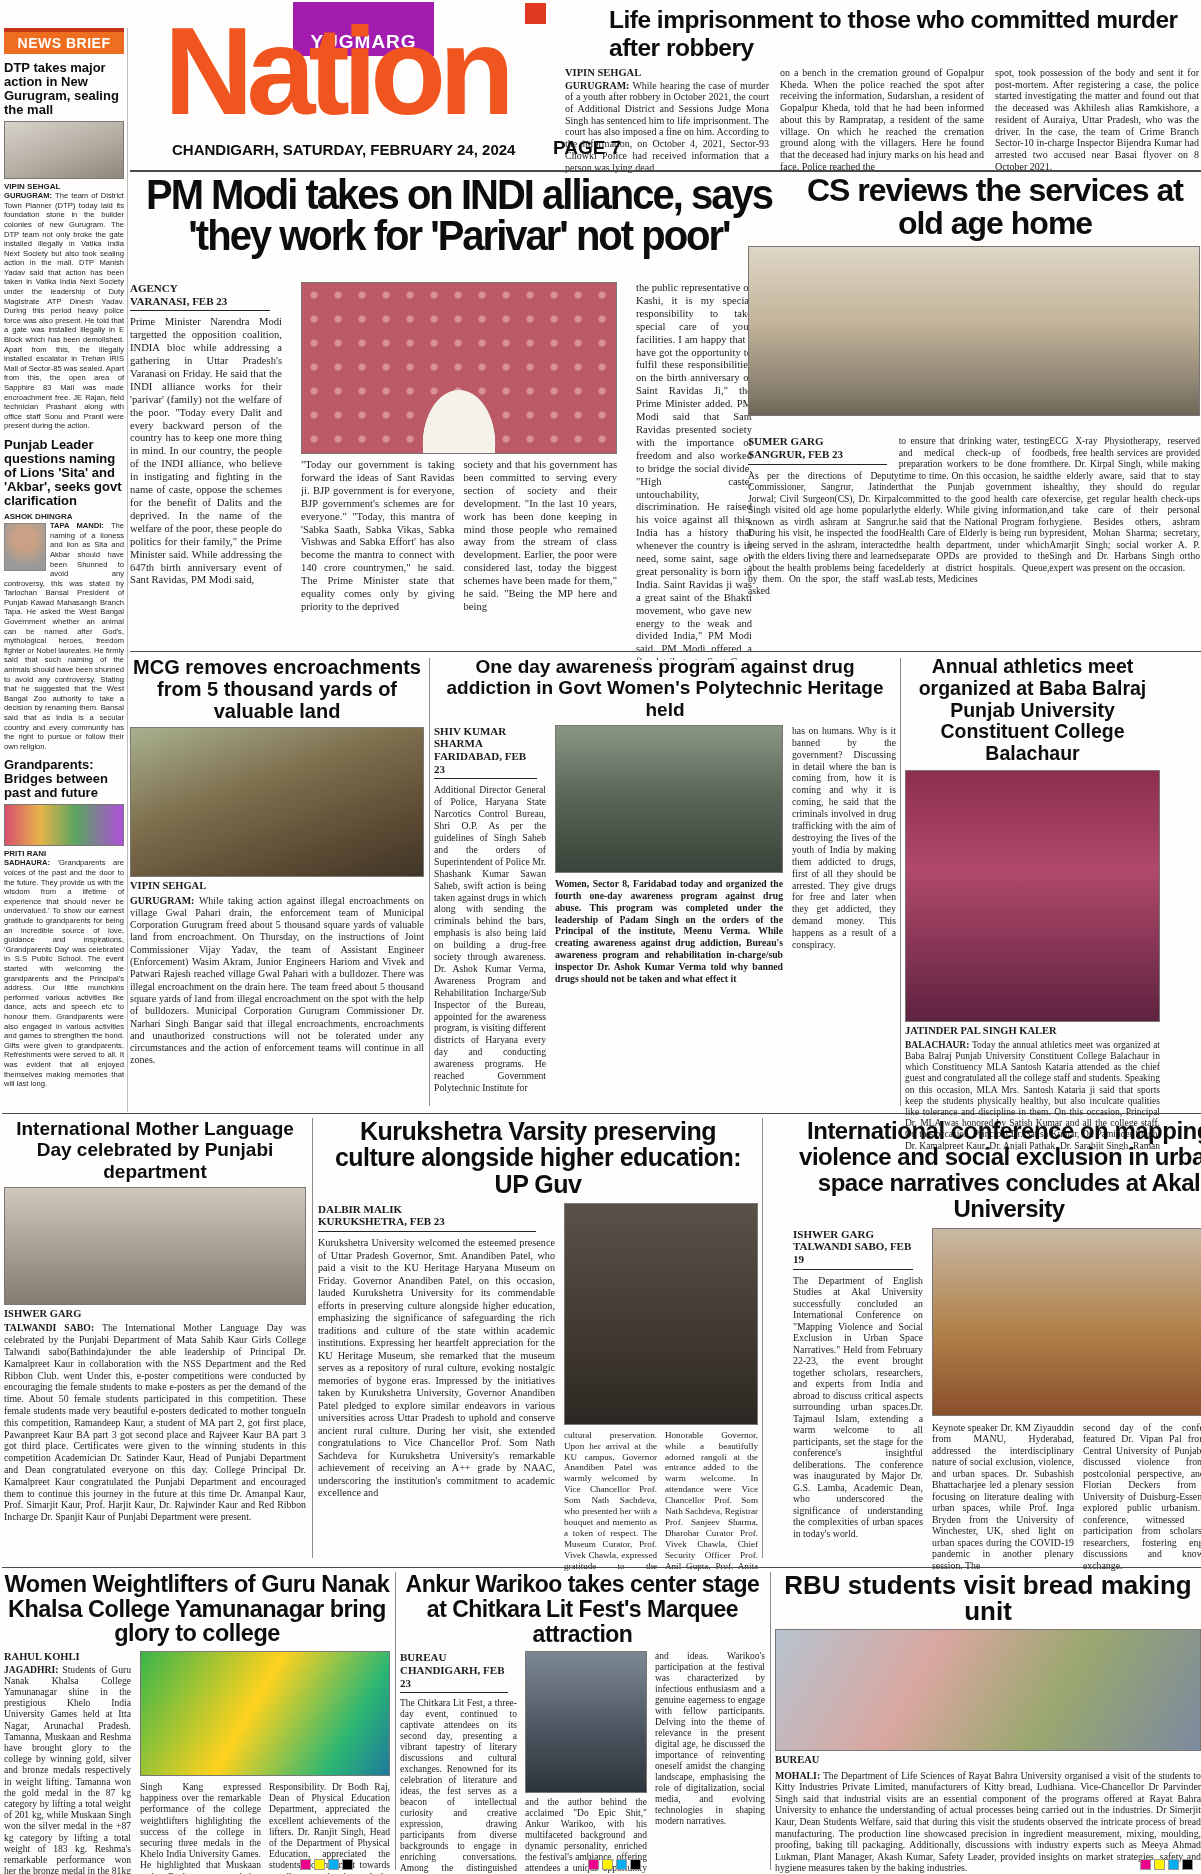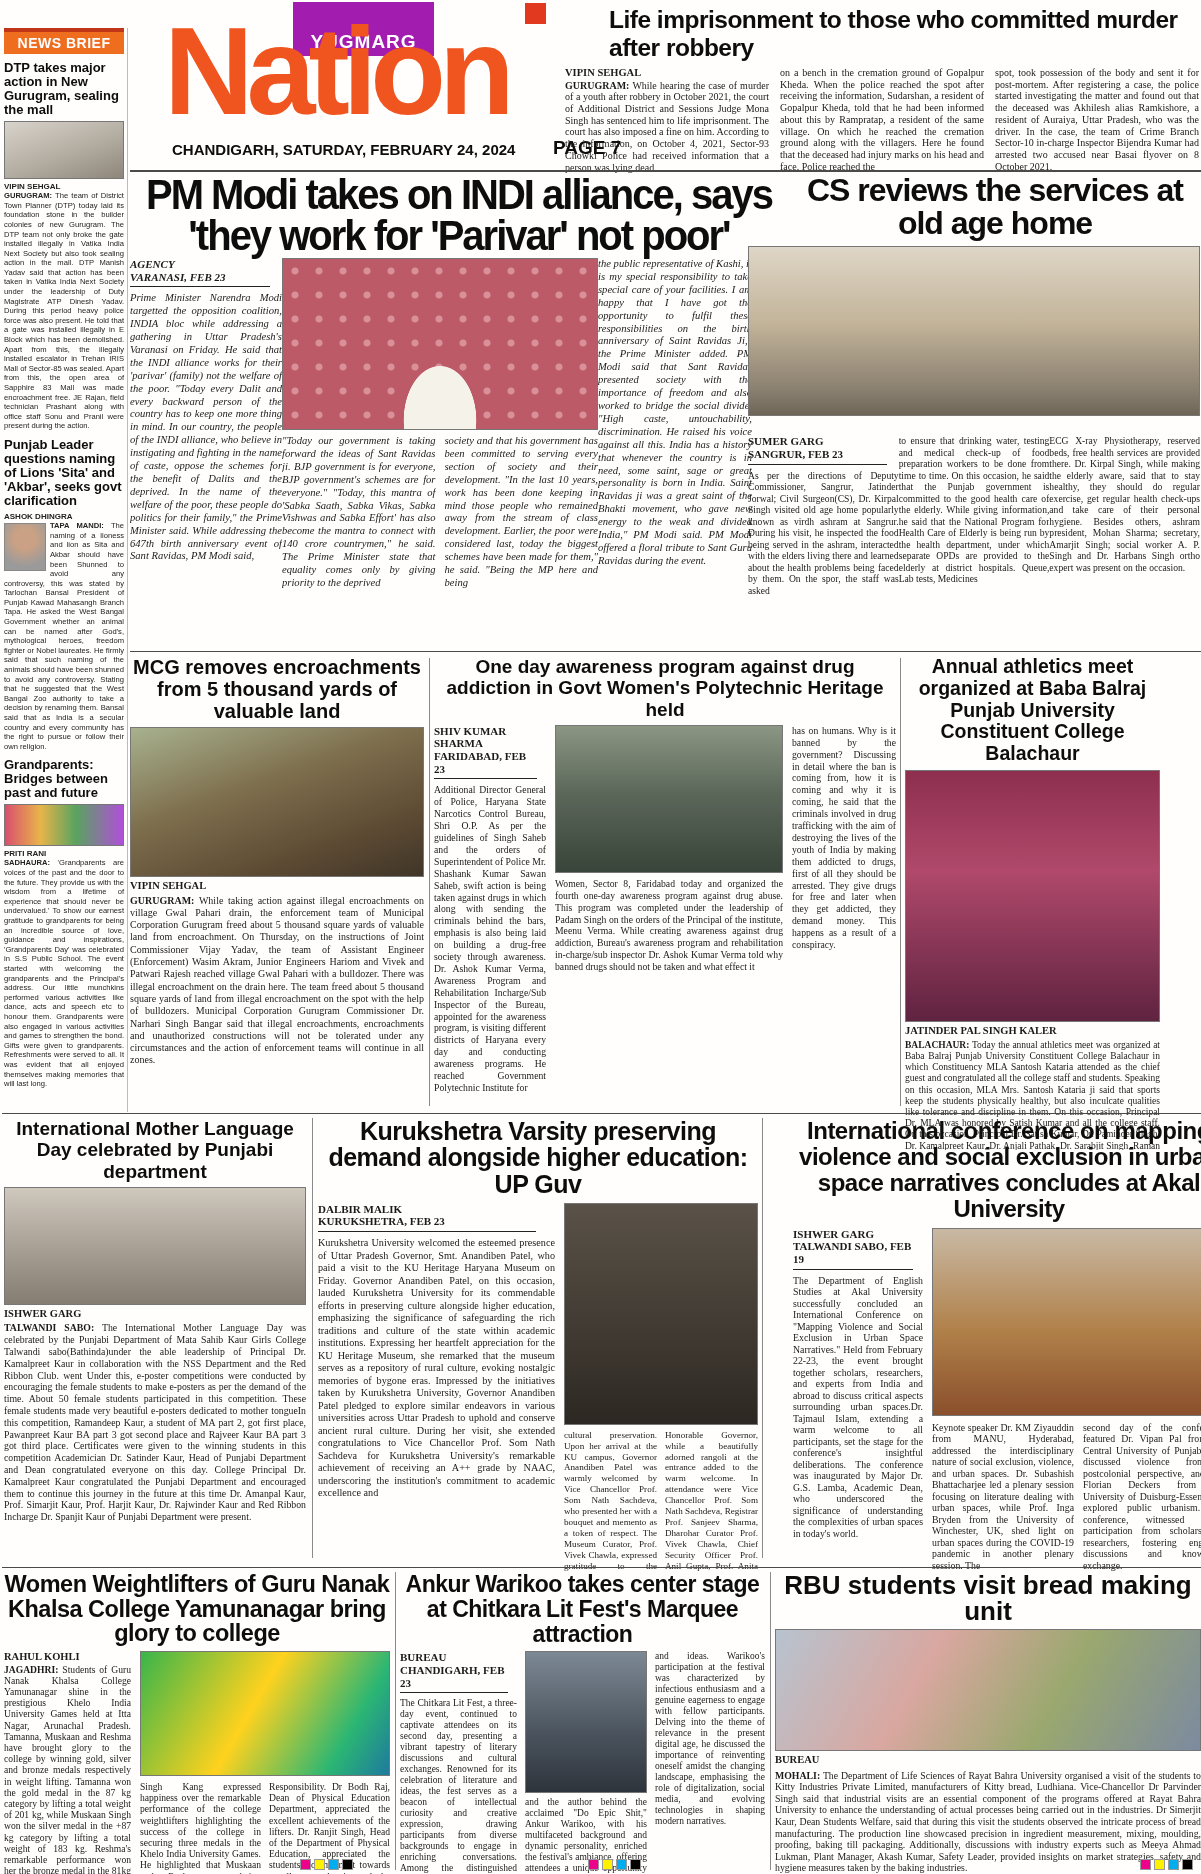--- a/index.html
+++ b/index.html
@@ -43,21 +43,21 @@
   #page7{position:absolute;left:423px;top:137px;font-family:"Liberation Sans",sans-serif;
          font-weight:700;font-size:19px;color:#0d0d0d;}
   
   #topright{left:565px;top:6px;width:634px;height:164px;}
   #topright .hl{font-size:24.5px;text-align:left;padding-left:44px;margin-bottom:5px;letter-spacing:-.5px;}
   #topright .cols{display:flex;gap:11px;height:122px;}
   #topright .col{flex:1;font-size:10px;line-height:11.7px;}
   
   #pm{left:130px;top:174px;width:658px;height:472px;}
   #pm .hl{font-size:40px;line-height:.98;letter-spacing:-2px;transform:scaleY(1.06);transform-origin:top;height:84px;}
-  .pm-row{gap:0;margin-top:0;height:378px;width:622px;font-style:italic;}
+  .pm-row{gap:19px;margin-top:24px;height:378px;width:622px;}
   .pm-c1{width:152px;}
   .pm-mid{width:316px;}
   .pm-c4{flex:1;}
   #pm .body{font-size:10.6px;line-height:12.9px;}
   .ph-modi{width:100%;height:172px;background:
       radial-gradient(ellipse 60px 90px at 50% 95%,#f5f2ea 60%,rgba(0,0,0,0) 61%),
       radial-gradient(#d89099 3px,rgba(0,0,0,0) 4px),#bd5a68;background-size:100% 100%,24px 24px,100% 100%;}
   .cap2{margin-top:5px;columns:2;column-gap:9px;height:198px;overflow:hidden;}
   
   #cs{left:748px;top:174px;width:452px;height:472px;}
@@ -67,21 +67,21 @@
   #cs .col{flex:1;font-size:9.6px;line-height:11.5px;}
   
   #mcg{left:130px;top:656px;width:294px;height:452px;}
   #mcg .hl{font-size:20px;line-height:1.1;margin-bottom:5px;}
   .ph-demolition{width:100%;height:150px;background:linear-gradient(160deg,#a8b18e,#7e6f4e 40%,#5d4a33 75%,#3f3528);}
   #mcg .body{font-size:10px;line-height:12.3px;margin-top:2px;height:228px;}
   #drug{left:434px;top:656px;width:462px;height:452px;}
   #drug .hl{font-size:19px;line-height:1.12;margin-bottom:5px;}
   .drug-row{gap:9px;height:396px;}
   .drug-c1{width:112px;}
-  .drug-mid{width:228px;}
+  .drug-mid{width:228px;font-weight:bold;}
   .drug-c3{flex:1;}
   #drug .body{font-size:9.7px;line-height:11.9px;}
   .ph-awareness{width:100%;height:148px;background:linear-gradient(180deg,#8b9683,#5c685a 45%,#39443a);}
   #athl{left:905px;top:656px;width:255px;height:452px;}
   #athl .hl{font-size:19.5px;line-height:1.12;margin-bottom:5px;}
   .ph-athletics{width:100%;height:252px;background:linear-gradient(180deg,#8e2f4f,#b0496b 40%,#5f2340);}
   #athl .body{font-size:9.5px;line-height:11.2px;margin-top:2px;height:110px;}
   
   #mother{left:4px;top:1118px;width:302px;height:442px;}
   #mother .hl{font-size:19px;line-height:1.12;margin-bottom:5px;}
@@ -252,21 +252,21 @@
   <section id="mother" class="abs">
     <h2 class="hl">International Mother Language Day celebrated by Punjabi department</h2>
     <div class="photo ph-mother"></div>
     <div class="byname" style="margin-top:3px;">ISHWER GARG</div>
     <p class="body"><b class="lead">TALWANDI SABO:</b> <span>The International Mother Language Day was celebrated by the Punjabi Department of Mata Sahib Kaur Girls College Talwandi sabo(Bathinda)under the able leadership of Principal Dr. Kamalpreet Kaur in collaboration with the NSS Department and the Red Ribbon Club. went Under this, e-poster competitions were conducted by encouraging the female students to make e-posters as per the demand of the time. About 50 female students participated in this competition. These female students made very beautiful e-posters dedicated to mother tongueIn this competition, Ramandeep Kaur, a student of MA part 2, got first place, Pawanpreet Kaur BA part 3 got second place and Rajveer Kaur BA part 3 got third place. Certificates were given to the winning students in this competition Academician Dr. Satinder Kaur, Head of Punjabi Department and Dean congratulated everyone on this day. College Principal Dr. Kamalpreet Kaur congratulated the Punjabi Department and encouraged them to continue this journey in the future at this time Dr. Amanpal Kaur, Prof. Simarjit Kaur, Prof. Harjit Kaur, Dr. Rajwinder Kaur and Red Ribbon Incharge Dr. Spanjit Kaur of Punjabi Department were present.</span></p>
   </section>
 
   <div class="vrule" style="left:312px;top:1118px;height:440px;"></div>
 
   <section id="kuru" class="abs">
-    <h2 class="hl">Kurukshetra Varsity preserving demand alongside higher education: UP Guv</h2>
+    <h2 class="hl">Kurukshetra Varsity preserving culture alongside higher education: UP Guv</h2>
     <div class="row kuru-row">
       <div class="kuru-c1">
         <div class="byline">
           <div>DALBIR MALIK</div>
           <div>KURUKSHETRA, FEB 23</div>
         </div>
         <p class="body" style="height:338px;">Kurukshetra University welcomed the esteemed presence of Uttar Pradesh Governor, Smt. Anandiben Patel, who paid a visit to the KU Heritage Haryana Museum on Friday. Governor Anandiben Patel, on this occasion, lauded Kurukshetra University for its commendable efforts in preserving culture alongside higher education, emphasizing the significance of safeguarding the rich traditions and culture of the state within academic institutions. Expressing her heartfelt appreciation for the KU Heritage Museum, she remarked that the museum serves as a repository of rural culture, evoking nostalgic memories of bygone eras. Impressed by the initiatives taken by Kurukshetra University, Governor Anandiben Patel pledged to explore similar endeavors in various universities across Uttar Pradesh to uphold and conserve ancient rural culture. During her visit, she extended congratulations to Vice Chancellor Prof. Som Nath Sachdeva for Kurukshetra University's remarkable achievement of receiving an A++ grade by NAAC, underscoring the institution's commitment to academic excellence and</p>
       </div>
       <div class="kuru-right">
         <div class="photo ph-museum"></div>

